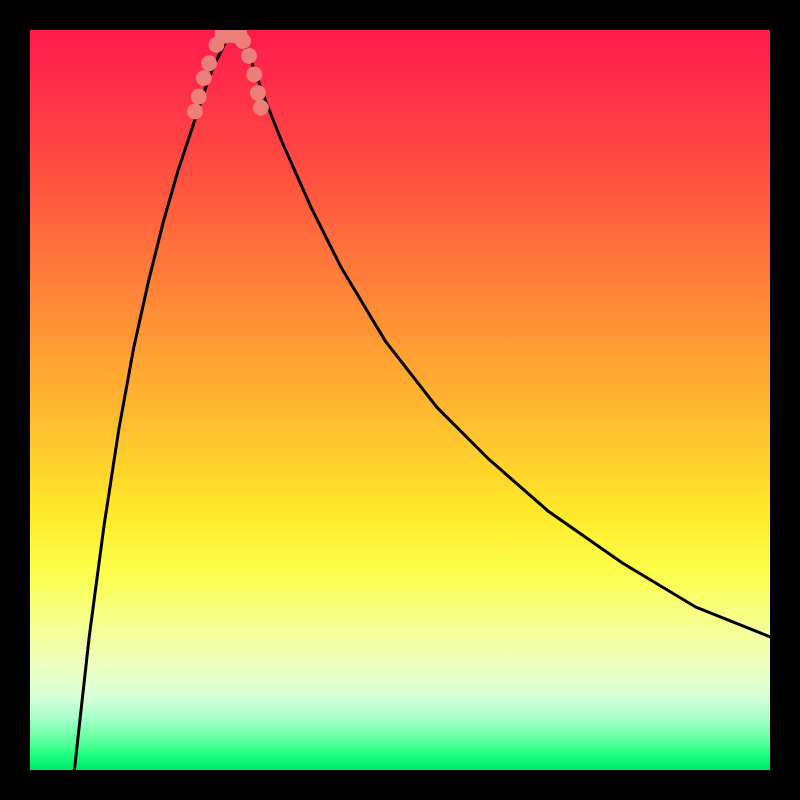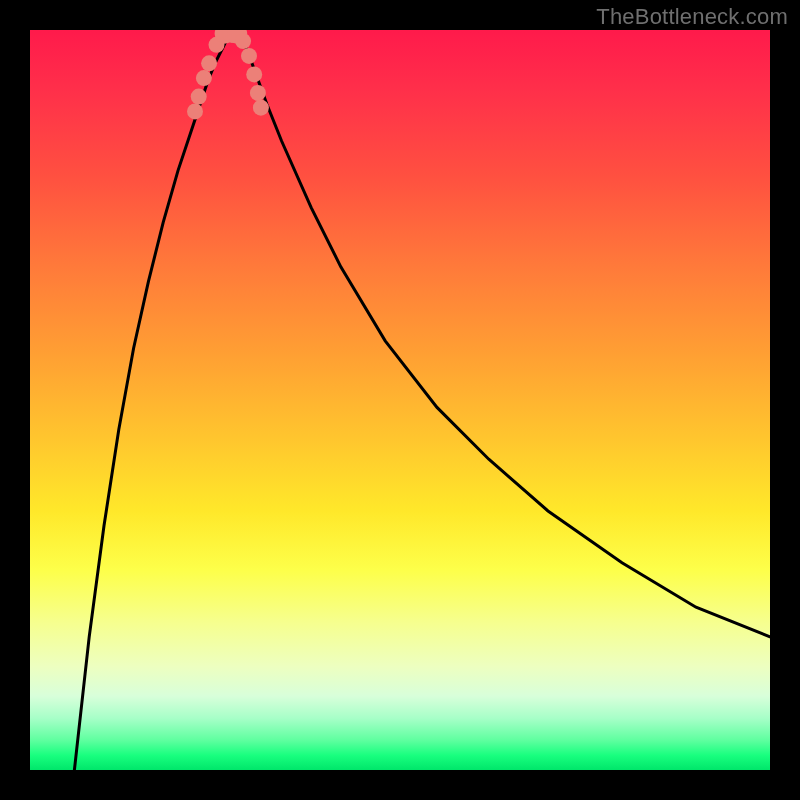--- a/index.html
+++ b/index.html
@@ -78,21 +78,20 @@
   .beads .floor {
     stroke: #ec8078;
     stroke-width: 16;
     stroke-linecap: round;
   }
 </style>
 </head>
 <body>
 
 <div class="frame">
-  <div class="watermark">TheBottleneck.com</div>
 
   <div class="plot">
     <div class="gradient"></div>
 
     <svg class="curve" viewBox="0 0 740 740">
       <g>
         <path id="curve-path" d="M44.4 740.0 L59.2 606.8 L74.0 495.8 L88.8 399.6 L103.6 318.2 L118.4 251.6 L133.2 192.4 L148.0 140.6 L162.8 96.2 L177.6 51.8 L185.0 33.3 L192.4 18.5 L199.8 3.7 L207.2 3.0 L214.6 14.8 L222.0 33.3 L236.8 74.0 L251.6 111.0 L281.2 177.6 L310.8 236.8 L355.2 310.8 L407.0 377.4 L458.8 429.2 L518.0 481.0 L592.0 532.8 L666.0 577.2 L740.0 606.8"></path>
       </g>
       <g class="beads">
         <path id="bead-floor" class="floor" d="M194.6 3.7 L202.0 3.0 L207.2 3.7"></path>

